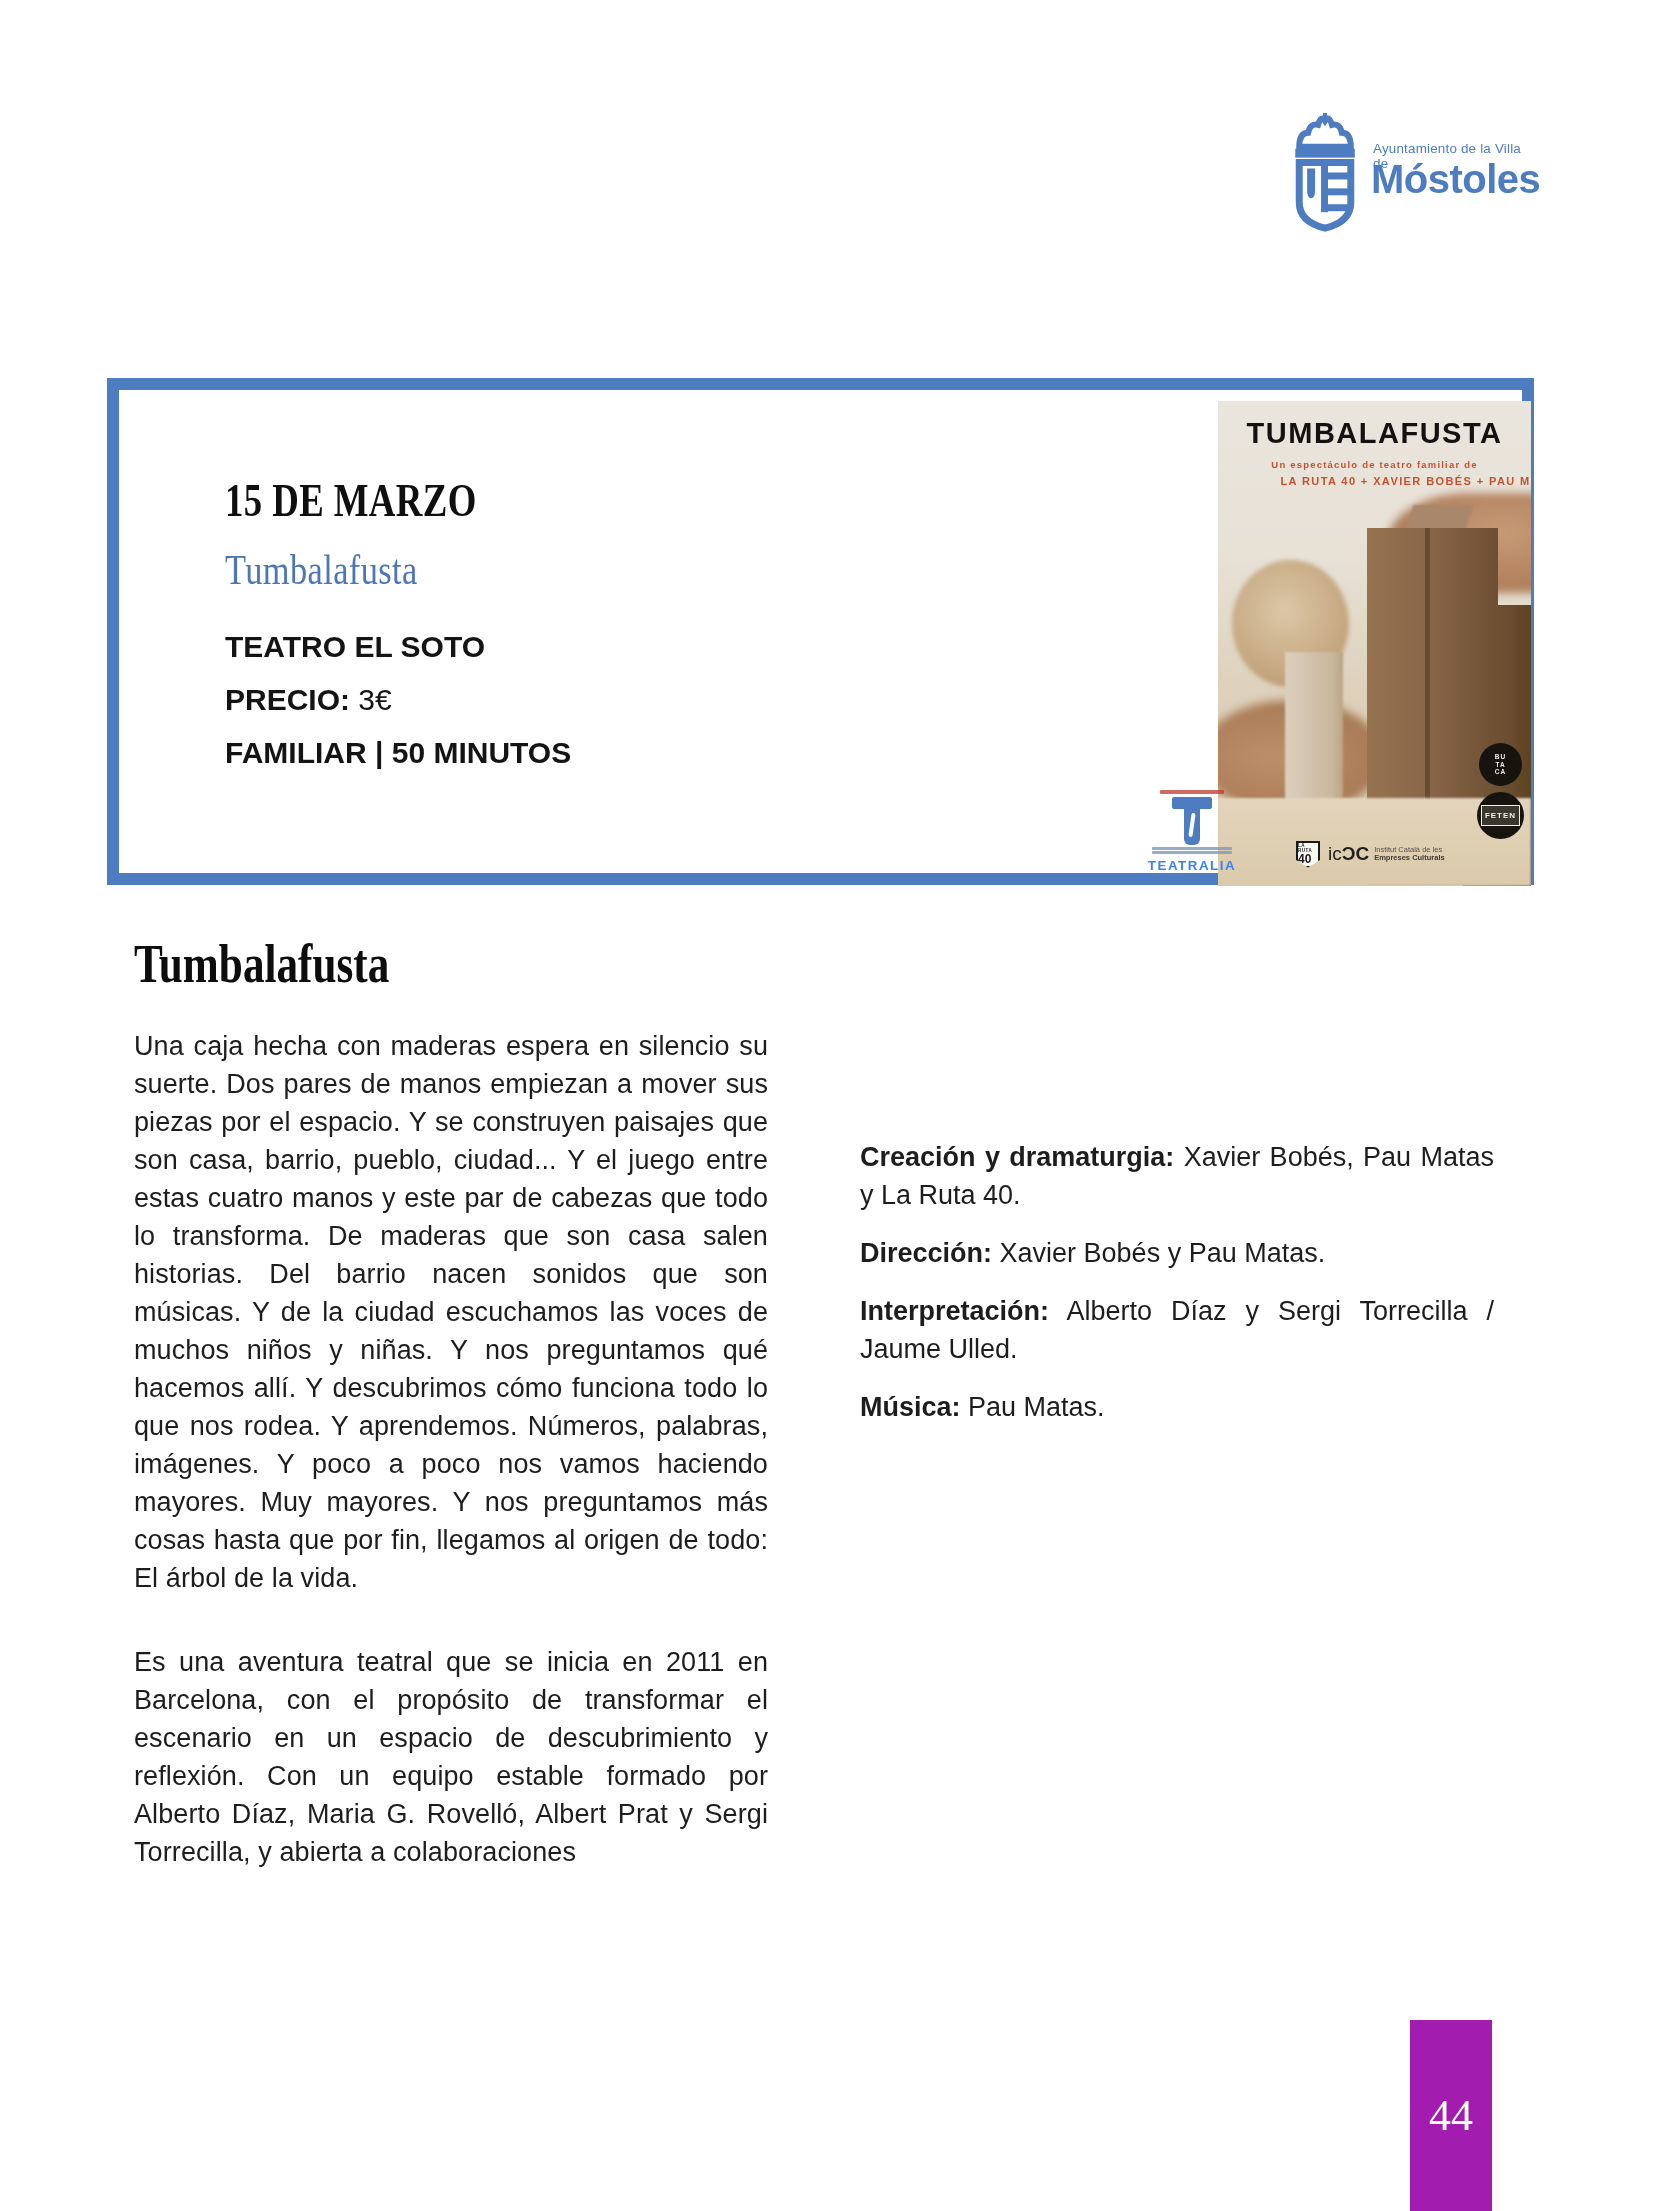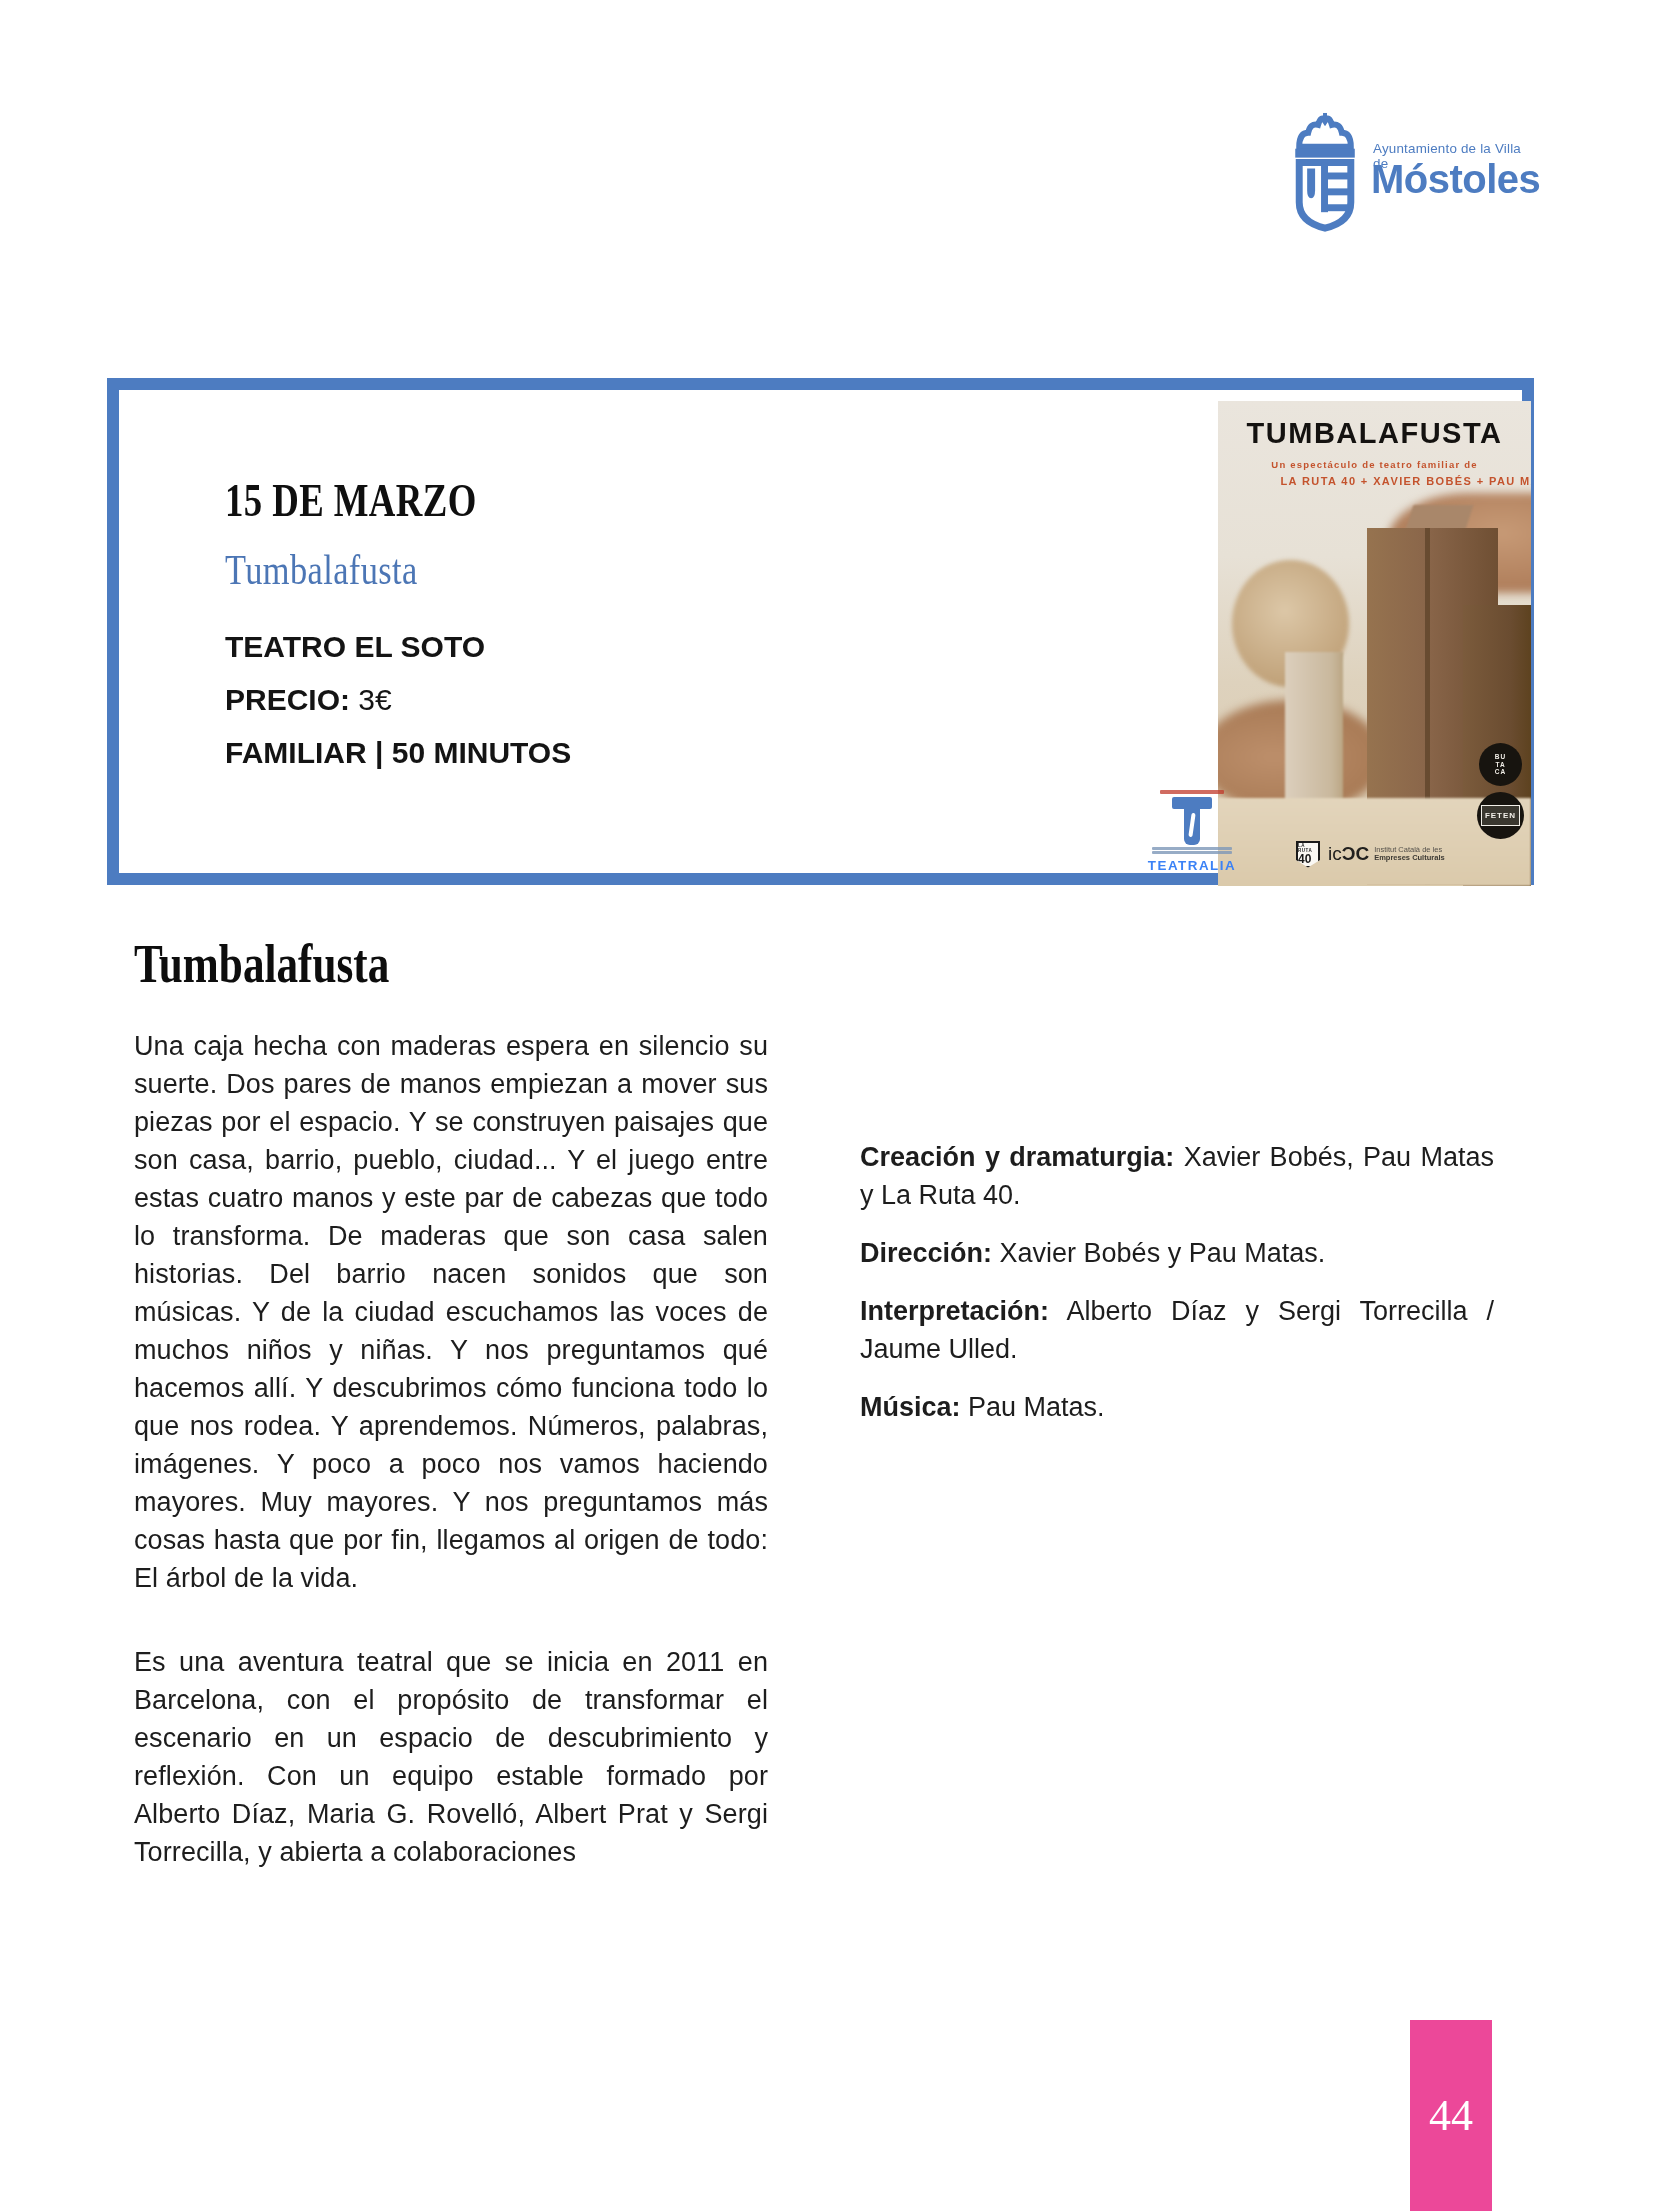--- a/index.html
+++ b/index.html
@@ -108,21 +108,21 @@
     margin:0;font-size:27px;line-height:38px;text-align:justify;color:#1d1d1d;
     letter-spacing:0.1px;
   }
   #col-left .ruta-heading{margin:50px 0 0 0;font-weight:bold;color:#0d0d0d;font-size:50px;}
   #col-left .ruta-p{margin-top:46px;}
   #credits{margin-top:111px;}
   .credit-p{margin:0 0 20px 0;font-size:27px;line-height:38px;text-align:justify;color:#1d1d1d;}
   .credit-p b{font-weight:bold;}
   
   #page-badge{
-    position:absolute;left:1410px;top:2020px;width:82px;height:191px;background:#ec4899;
+    position:absolute;left:1410px;top:2020px;width:82px;height:191px;background:#a21caf;
     display:flex;align-items:center;justify-content:center;
   }
   #page-badge span{color:#ffffff;font-size:44px;font-family:"Liberation Serif",serif;}
 </style>
 </head>
 <body>
 
 <div id="page">
 
 

